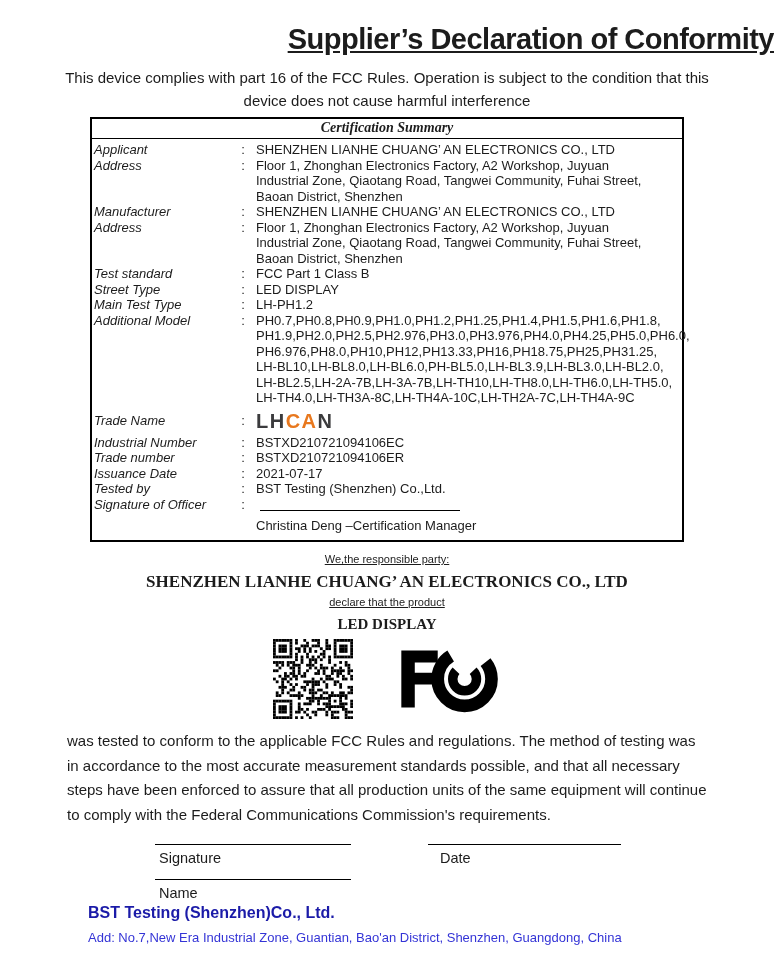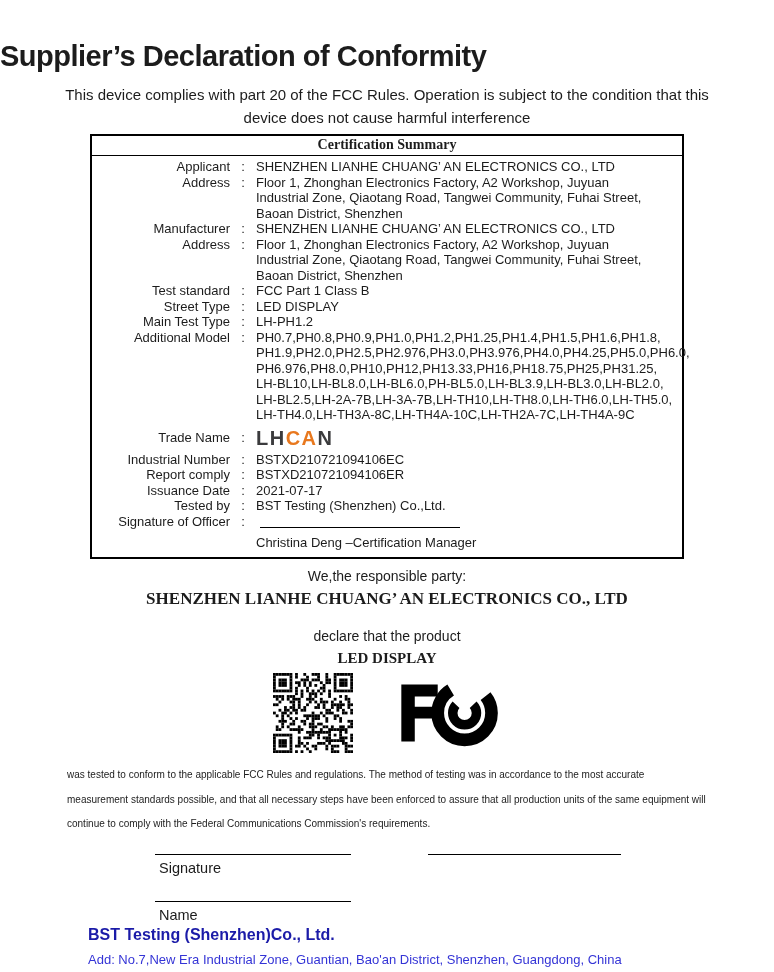--- a/index.html
+++ b/index.html
@@ -9,96 +9,96 @@
     --footer-blue:#3434D6;
     --ink:#1c1c1c;
   }
   html,body{margin:0;padding:0;background:#fff;}
   .page{
     width:774px;height:972px;background:#fff;overflow:hidden;
     font-family:"Liberation Sans",sans-serif;color:var(--ink);
     position:relative;margin:0 auto;
   }
   .title{
-    padding-top:39px;text-align:left;
-    font-size:29px;font-weight:bold;line-height:34px;letter-spacing:-0.5px;
+    padding-top:22px;text-align:right;
+    font-size:29px;font-weight:bold;line-height:34px;letter-spacing:-0.5px;text-decoration:underline;
   }
   .subtitle{
     margin:10px auto 0;width:680px;text-align:center;
     font-size:15px;line-height:23px;
   }
   
   .box{
     width:590px;margin:5px auto 0;border:2px solid #000;background:#fff;
   }
   .box-header{
     font-family:"Liberation Serif","DejaVu Serif",serif;
     font-weight:bold;font-size:14px;text-align:center;
-    border-bottom:1px solid #000;padding:1px 0 2px;
+    border-bottom:1px solid #000;padding:1px 0 2px;font-style:italic;
   }
   .rows{padding:3px 8px 6px 2px;font-size:13px;line-height:15.5px;}
   .row{display:grid;grid-template-columns:136px 26px 1fr;}
-  .row .lbl{text-align:right;white-space:nowrap;}
+  .row .lbl{text-align:left;white-space:nowrap;font-style:italic;}
   .row .colon{text-align:center;}
   .row .val{text-align:left;}
   .trade-row{align-items:center;margin:3px 0 2px;}
   .brand-logo{
     font-weight:bold;font-size:20px;line-height:24px;letter-spacing:1.5px;
     font-family:"Liberation Sans",sans-serif;
   }
   .brand-logo .p1,.brand-logo .p3{color:var(--logo-dark);}
   .brand-logo .p2{color:var(--logo-orange);}
   .officer-underline{
     display:inline-block;width:200px;height:13px;
     border-bottom:1.5px solid #000;margin-left:4px;
   }
   .officer-name-row{margin-top:4px;line-height:16px;}
   
   .center-section{text-align:center;margin-top:8px;}
-  .underlined{font-size:14px;line-height:18px;}
+  .underlined{font-size:11px;text-decoration:underline;line-height:18px;}
   .company-line{
     font-family:"Liberation Serif","DejaVu Serif",serif;
     font-weight:bold;font-size:17px;line-height:22px;margin-top:3px;
   }
-  .declare-line{margin-top:17px;}
+  .declare-line{margin-top:0;}
   .product-line{
     font-family:"Liberation Serif","DejaVu Serif",serif;
     font-weight:bold;font-size:15px;line-height:19px;margin-top:4px;
   }
   .logos{
     display:flex;justify-content:center;align-items:center;gap:42px;margin-top:5px;
   }
   .qr{width:80px;height:80px;display:block;}
   .fcc{display:block;}
   
   .statement{
-    width:640px;margin:10px auto 0;font-size:10px;line-height:24.5px;text-align:left;
+    width:640px;margin:10px auto 0;font-size:15px;line-height:24.5px;text-align:left;
   }
   
   .sig-grid{
-    display:grid;grid-template-columns:273px 273px;margin:16px 0 0 155px;row-gap:24px;
+    display:grid;grid-template-columns:273px 273px;margin:16px 0 0 155px;row-gap:12px;
   }
   .sig-line{width:196px;border-bottom:1.5px solid #000;height:1px;}
   .sig-label{font-size:14.5px;margin-top:5px;padding-left:4px;}
   .sig-cell.right .sig-line{width:193px;}
   .sig-cell.right .sig-label{padding-left:12px;}
   
   .footer{margin:2px 0 0 88px;}
   .footer-company{color:var(--footer-company);font-weight:bold;font-size:16px;line-height:20px;}
   .footer-line{color:var(--footer-blue);font-size:13px;line-height:16px;margin-top:7px;}
 </style>
 </head>
 <body>
 
 <div class="page">
 
   <div class="title">Supplier’s Declaration of Conformity</div>
 
   <div class="subtitle">
-    <div>This device complies with part 20 of the FCC Rules. Operation is subject to the condition that this</div>
+    <div>This device complies with part 16 of the FCC Rules. Operation is subject to the condition that this</div>
     <div>device does not cause harmful interference</div>
   </div>
 
   <div class="box">
     <div class="box-header">Certification Summary</div>
     <div class="rows">
 
       <div class="row">
         <div class="lbl">Applicant</div>
         <div class="colon">:</div>
@@ -170,21 +170,21 @@
         </div>
       </div>
 
       <div class="row">
         <div class="lbl">Industrial Number</div>
         <div class="colon">:</div>
         <div class="val">BSTXD210721094106EC</div>
       </div>
 
       <div class="row">
-        <div class="lbl">Report comply</div>
+        <div class="lbl">Trade number</div>
         <div class="colon">:</div>
         <div class="val">BSTXD210721094106ER</div>
       </div>
 
       <div class="row">
         <div class="lbl">Issuance Date</div>
         <div class="colon">:</div>
         <div class="val">2021-07-17</div>
       </div>
 
@@ -611,20 +611,21 @@
 
   <div class="statement">was tested to conform to the applicable FCC Rules and regulations. The method of testing was in accordance to the most accurate measurement standards possible, and that all necessary steps have been enforced to assure that all production units of the same equipment will continue to comply with the Federal Communications Commission's requirements.</div>
 
   <div class="sig-grid">
     <div class="sig-cell left">
       <div class="sig-line"></div>
       <div class="sig-label">Signature</div>
     </div>
     <div class="sig-cell right">
       <div class="sig-line"></div>
+      <div class="sig-label">Date</div>
     </div>
     <div class="sig-cell left">
       <div class="sig-line"></div>
       <div class="sig-label">Name</div>
     </div>
   </div>
 
   <div class="footer">
     <div class="footer-company">BST Testing (Shenzhen)Co., Ltd.</div>
     <div class="footer-line">Add: No.7,New Era Industrial Zone, Guantian, Bao'an District, Shenzhen, Guangdong, China</div>

